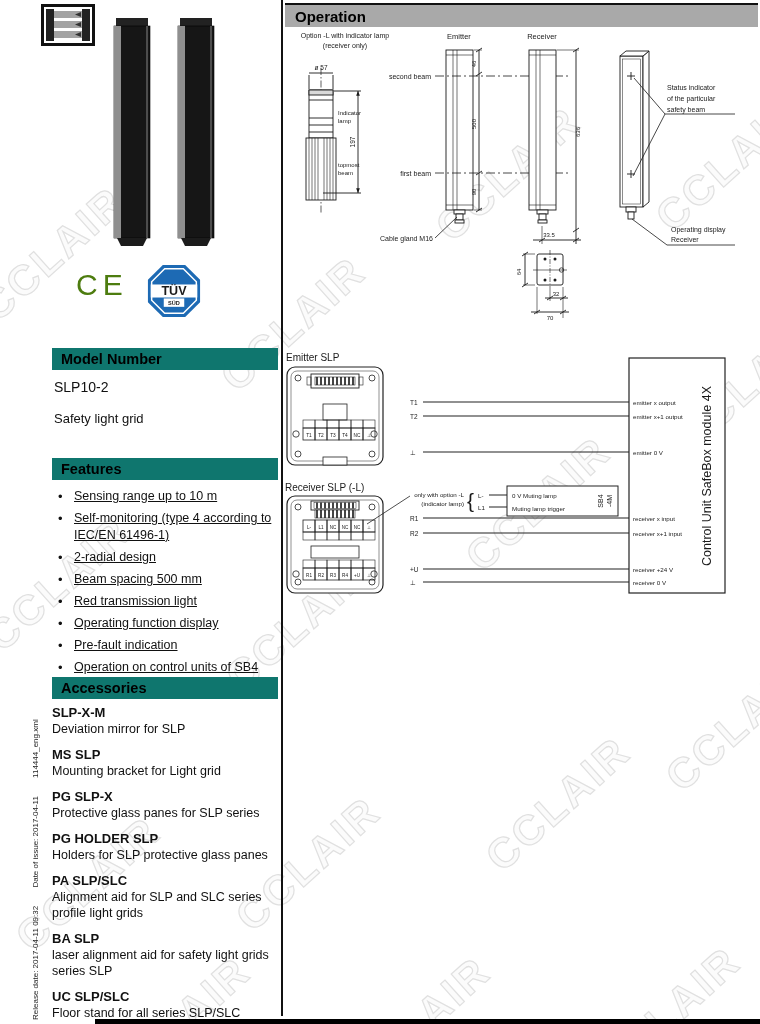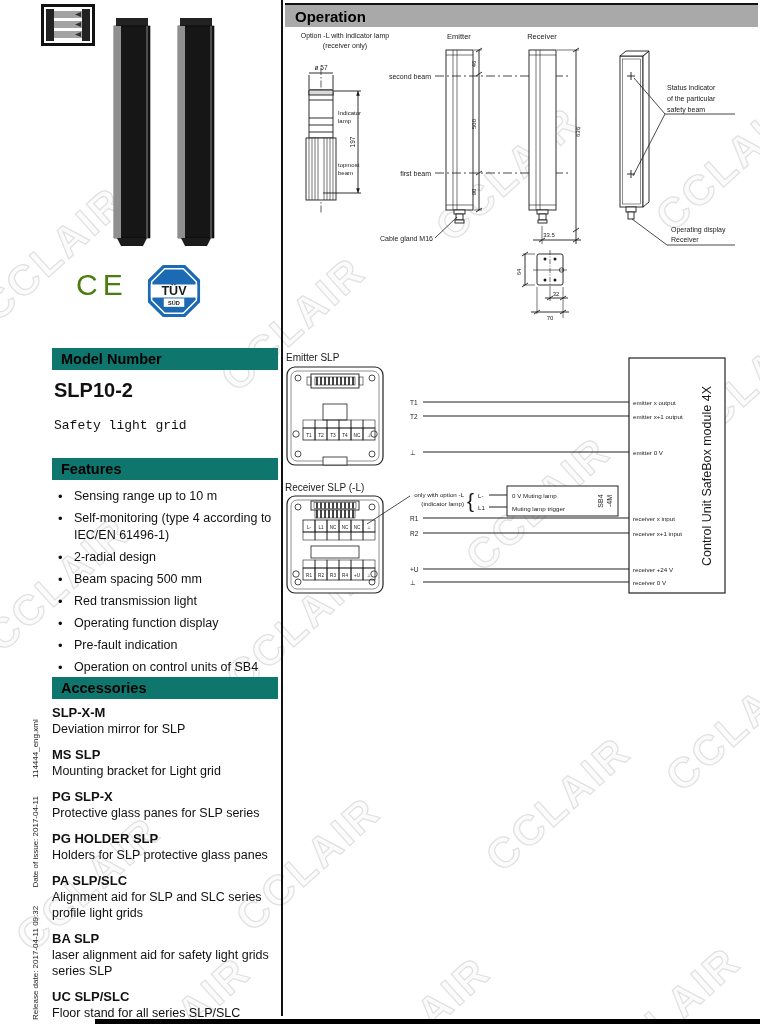--- a/index.html
+++ b/index.html
@@ -1,23 +1,23 @@
 <!DOCTYPE html>
 <html><head>
 <meta charset="utf-8">
 <style>
   html,body{margin:0;padding:0;background:#fff;}
   #page{position:relative;width:760px;height:1024px;background:#fff;overflow:hidden;
         font-family:"Liberation Sans",sans-serif;color:#111;}
   .abs{position:absolute;}
   .secbar{background:#0f766e;color:#000;font-weight:bold;font-size:14.5px;padding:3px 9px;box-sizing:border-box;}
   .dimbar{background:#a9a9a9;color:#000;font-weight:bold;font-size:15px;padding:3px 10px;border-top:2px solid #111;box-sizing:border-box;}
-  .model-name{font-weight:bold;font-size:20px;margin:9px 0 0 2px;}
-  .model-desc{font-size:13px;margin:16px 0 0 2px;font-family:Liberation Mono, monospace;}
-  ul.features{list-style:none;margin:8px 0 0 0;padding:0 0 0 2px;}
+  .model-name{font-weight:normal;font-size:14px;margin:9px 0 0 2px;}
+  .model-desc{font-size:13px;margin:16px 0 0 2px;}
+  ul.features{list-style:none;margin:8px 0 0 0;padding:0 0 0 2px;text-decoration:underline;}
   ul.features li{position:relative;font-size:12.5px;line-height:17px;padding-left:20px;margin-bottom:5px;}
   ul.features li::before{content:"•";position:absolute;left:4px;top:0;font-size:13px;}
   .acc-item{margin-top:10px;}
   .acc-name{font-weight:bold;font-size:13px;line-height:16px;}
   .acc-desc{font-size:12.5px;line-height:16px;}
   .divider{position:absolute;left:281px;top:0;width:1.5px;height:1016px;background:#111;}
   .bottombar{position:absolute;left:95px;top:1019px;width:665px;height:5px;background:#000;}
   .sidenote{position:absolute;left:31px;top:1020px;transform:rotate(-90deg);transform-origin:0 0;
             white-space:nowrap;font-size:8px;color:#222;}
   .sidenote span{margin-right:16px;}

